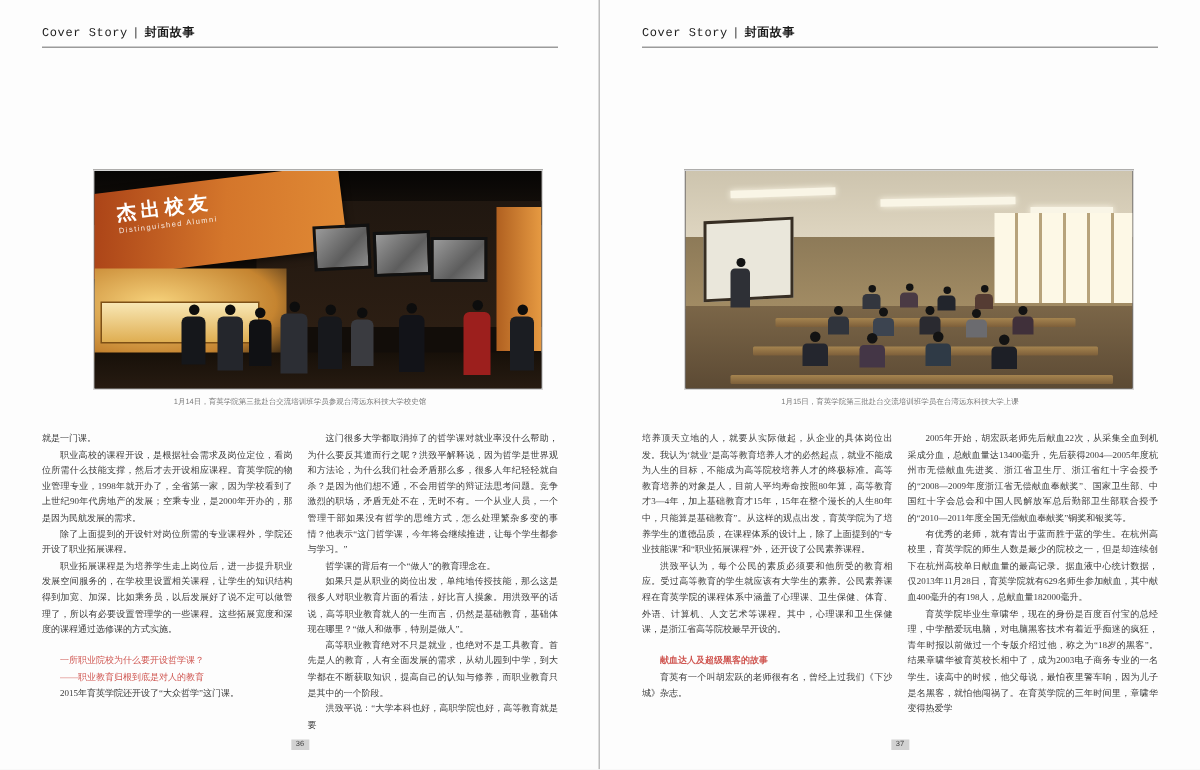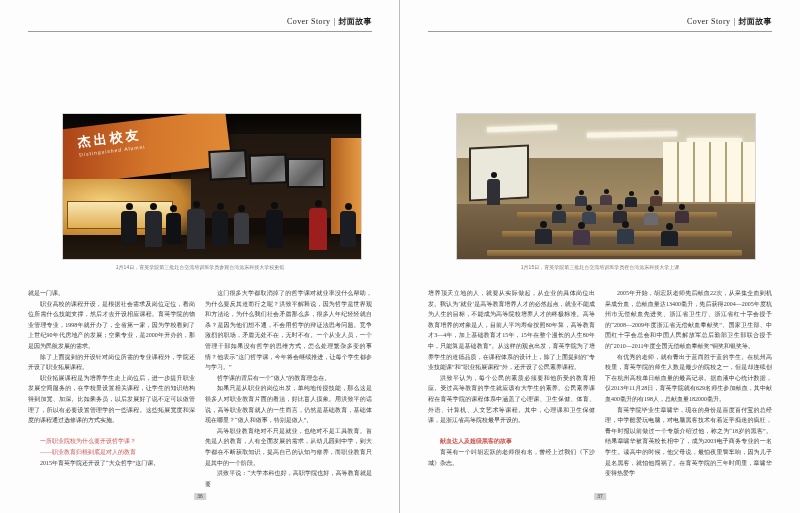--- a/index.html
+++ b/index.html
@@ -1,21 +1,21 @@
 <!DOCTYPE html>
 <html><head>
 <meta charset="utf-8">
 <style>
   html,body{margin:0;padding:0;background:#ffffff;}
   .spread{position:relative;width:800px;height:513px;background:#fdfdfd;outline:1px solid #e3e3e3;overflow:hidden;font-family:"Liberation Serif",serif;}
   .divider{position:absolute;left:399px;top:0;width:1px;height:513px;background:#bcbcbc;}
   .page{position:absolute;top:0;width:400px;height:513px;}
   .page.pl{left:0;}
   .page.pr{left:400px;}
-  .hdr{position:absolute;top:16px;left:28px;right:28px;text-align:right;font-size:8px;letter-spacing:.4px;color:#1b1b1b;font-family:Liberation Serif, serif;}
+  .hdr{position:absolute;top:16px;left:28px;right:28px;text-align:left;font-size:8px;letter-spacing:.4px;color:#1b1b1b;font-family:Liberation Mono, monospace;}
   .hdr .hz{font-weight:bold;}
   .hdr .sep{margin:0 3px;color:#333;}
   .rule{position:absolute;top:31px;left:28px;right:28px;height:1px;background:#9b9b9b;}
   .photo{position:absolute;top:113px;width:298px;height:145px;border:1px solid #d6d6d6;background:#120d09;overflow:hidden;}
   .pl .photo{left:62px;}
   .pr .photo{left:56px;}
   .caption{position:absolute;top:264px;left:28px;right:28px;text-align:center;font-size:5px;color:#787878;font-family:"Liberation Sans",sans-serif;}
   .cols{position:absolute;top:288px;left:28px;right:28px;height:200px;display:flex;gap:10px;}
   .col{flex:1;font-size:6px;line-height:10.6px;text-align:justify;color:#3a3a3a;overflow:hidden;}
   .para{margin:0;text-indent:2em;}

